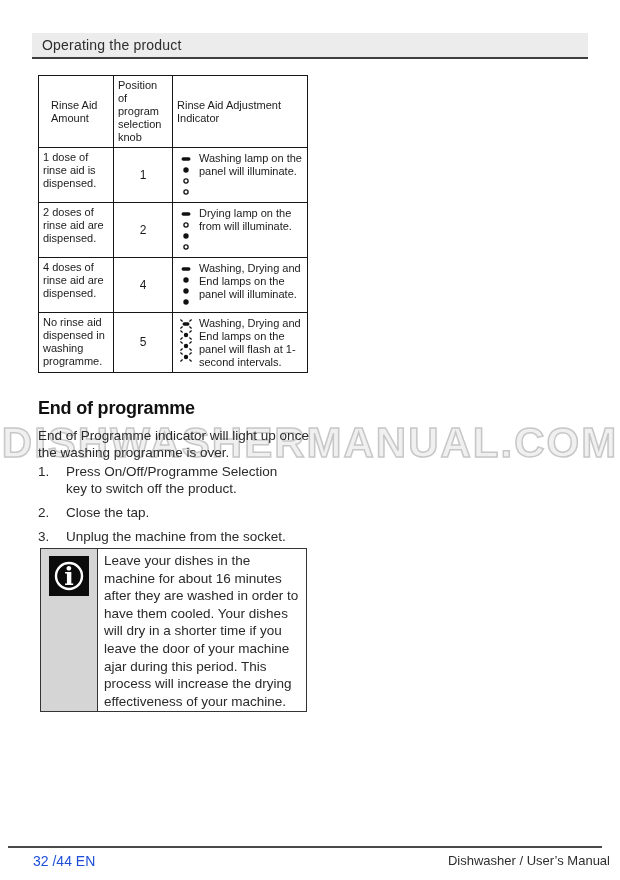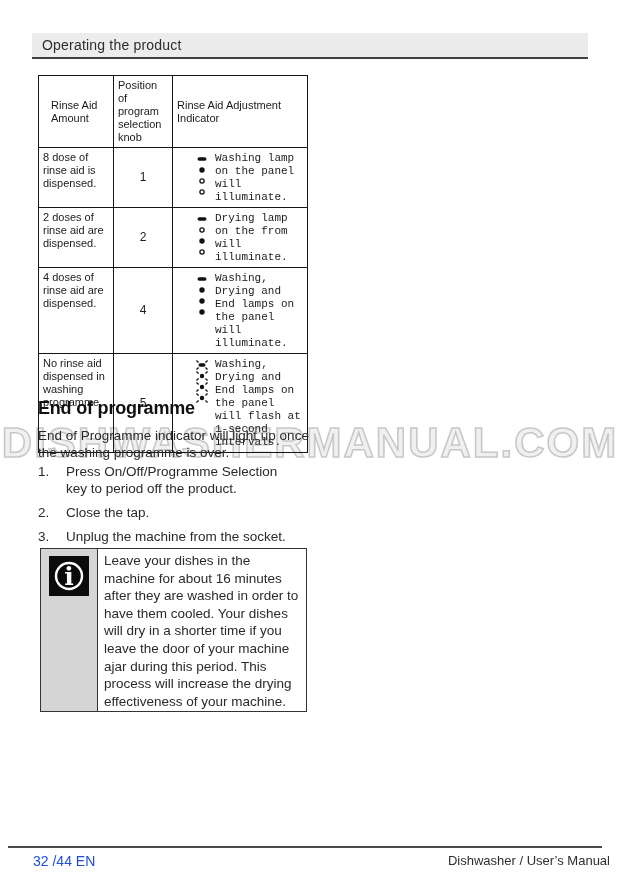--- a/index.html
+++ b/index.html
@@ -37,21 +37,21 @@
   .rinse-table .col-indicator{width:135px;}
   .rinse-table thead tr{height:51px;}
   .rinse-table thead th{vertical-align:middle;}
   .rinse-table tbody tr:nth-child(1){height:41px;}
   .rinse-table tbody tr:nth-child(2){height:41px;}
   .rinse-table tbody tr:nth-child(3){height:51px;}
   .rinse-table tbody tr:nth-child(4){height:52px;border-radius:16px;}
   .rinse-table tbody tr:nth-child(5){height:66px;}
   .rinse-table td.amount-cell{vertical-align:top;}
   .rinse-table td.position-cell{text-align:center;vertical-align:middle;font-size:12px;}
-  .rinse-table td.indicator-cell{vertical-align:top;padding:4px 3px 3px 22px;font-family:Liberation Mono, monospace;}
+  .rinse-table td.indicator-cell{vertical-align:top;padding:4px 3px 3px 6px;}
   .ind-wrap{display:flex;gap:6px;align-items:flex-start;}
   .ind-wrap svg{flex-shrink:0;display:block;margin-top:1px;}
   
   .section-heading{
     position:absolute;left:38px;top:398px;font-size:18px;font-weight:bold;color:#101010;
     letter-spacing:-0.2px;
   }
   .section-intro{
     position:absolute;left:38px;top:427px;width:272px;
     font-size:13.5px;line-height:17px;color:#2a2a2a;
@@ -95,21 +95,21 @@
     <table class="rinse-table">
       <thead>
         <tr>
           <th class="col-amount">Rinse Aid Amount</th>
           <th class="col-position">Position of program selection knob</th>
           <th class="col-indicator">Rinse Aid Adjustment Indicator</th>
         </tr>
       </thead>
       <tbody>
           <tr>
-            <td class="amount-cell">8 dose of rinse aid is dispensed.</td>
+            <td class="amount-cell">1 dose of rinse aid is dispensed.</td>
             <td class="position-cell">1</td>
             <td class="indicator-cell">
               <div class="ind-wrap">
                 <svg width="14" height="46">
                   <rect x="2.5" y="4.2" width="9" height="3.6" rx="1.8" fill="#111"></rect>
                   <circle cx="7" cy="17" r="2.7" fill="#111"></circle>
                   <circle cx="7" cy="28" r="2.1" fill="none" stroke="#111" stroke-width="1.3"></circle>
                   <circle cx="7" cy="39" r="2.1" fill="none" stroke="#111" stroke-width="1.3"></circle>
                 </svg>
                 <span>Washing lamp on the panel will illuminate.</span>
@@ -179,21 +179,21 @@
           </tr>
         </tbody>
     </table>
 
     <div class="section-heading">End of programme</div>
     <div class="section-intro">End of Programme indicator will light up once the washing programme is over.</div>
 
     <div class="steps">
         <div class="step">
           <span class="num">1.</span>
-          <span class="txt">Press On/Off/Programme Selection key to period off the product.</span>
+          <span class="txt">Press On/Off/Programme Selection key to switch off the product.</span>
         </div>
         <div class="step">
           <span class="num">2.</span>
           <span class="txt">Close the tap.</span>
         </div>
         <div class="step">
           <span class="num">3.</span>
           <span class="txt">Unplug the machine from the socket.</span>
         </div>
       </div>

